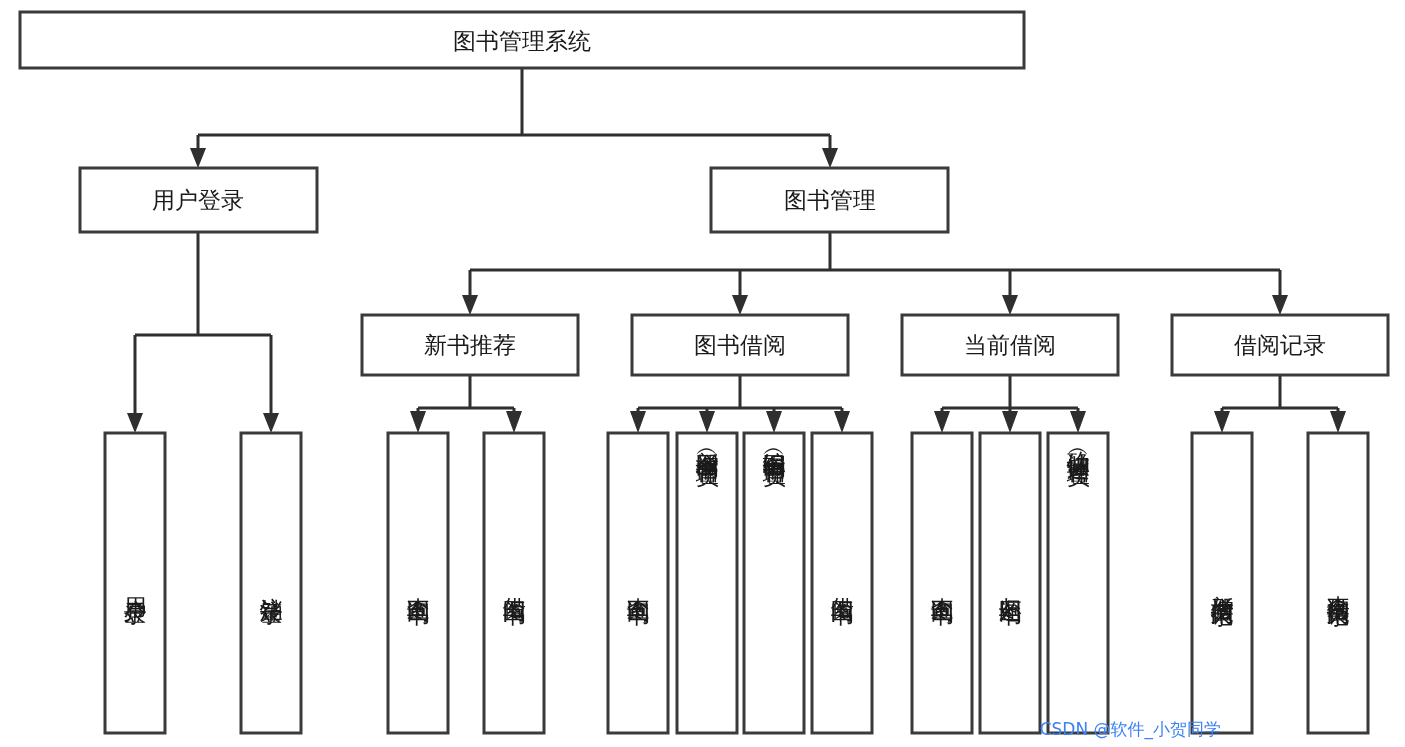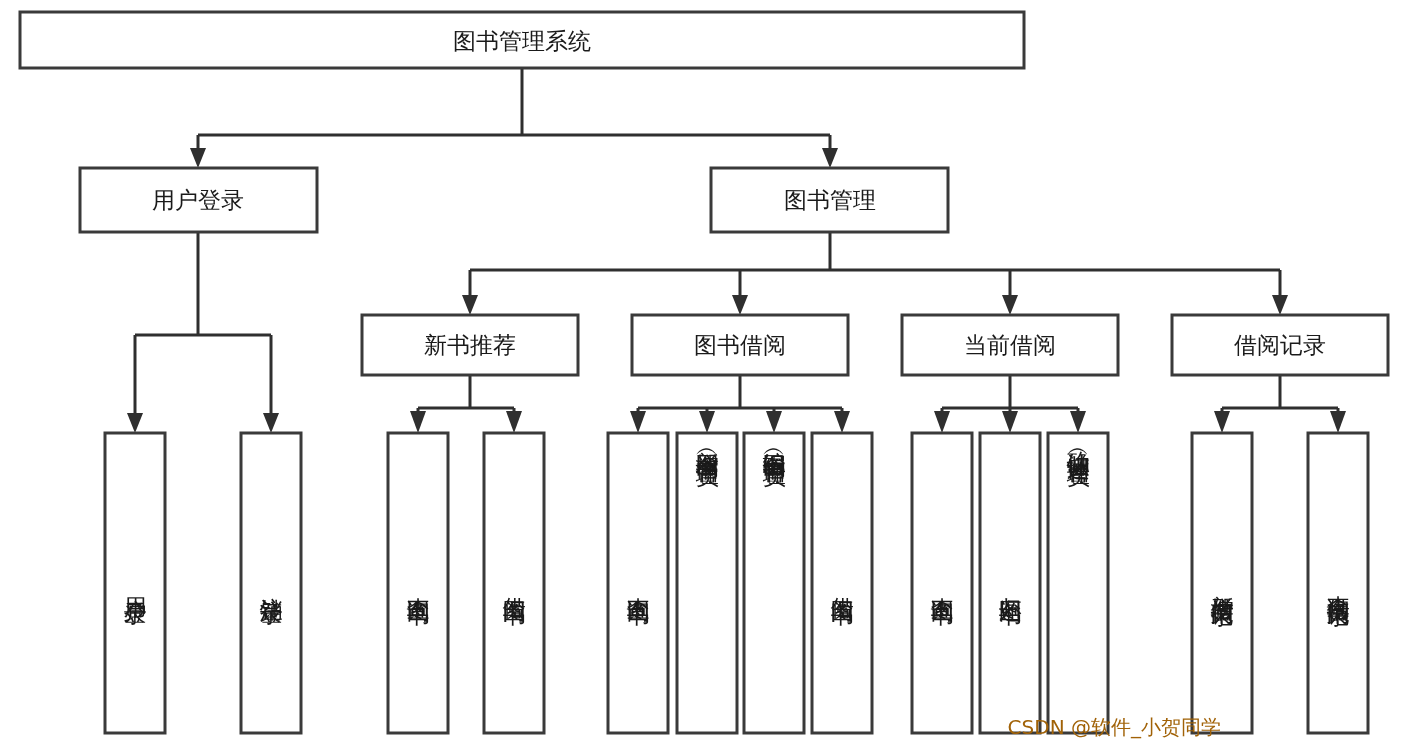--- a/index.html
+++ b/index.html
@@ -71,22 +71,22 @@
     letter-spacing: 2px;
     color: #1a1a1a;
     white-space: nowrap;
     text-align: center;
   }
   .watermark {
     position: absolute;
     right: 12px;
     bottom: 6px;
     font-family: "DejaVu Sans", "Liberation Sans", sans-serif;
-    font-size: 20px;
-    color: #a16207;
+    font-size: 17px;
+    color: #3b82f6;
     white-space: nowrap;
     user-select: none;
   }
 </style>
 </head>
 <body>
 
 <div id="diagram-root">
 
   <svg class="flow" viewBox="0 0 1405 747" xmlns="http://www.w3.org/2000/svg">

